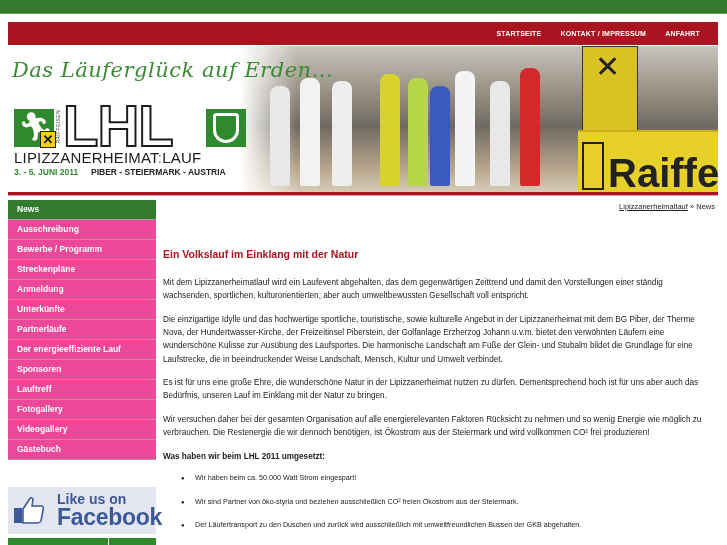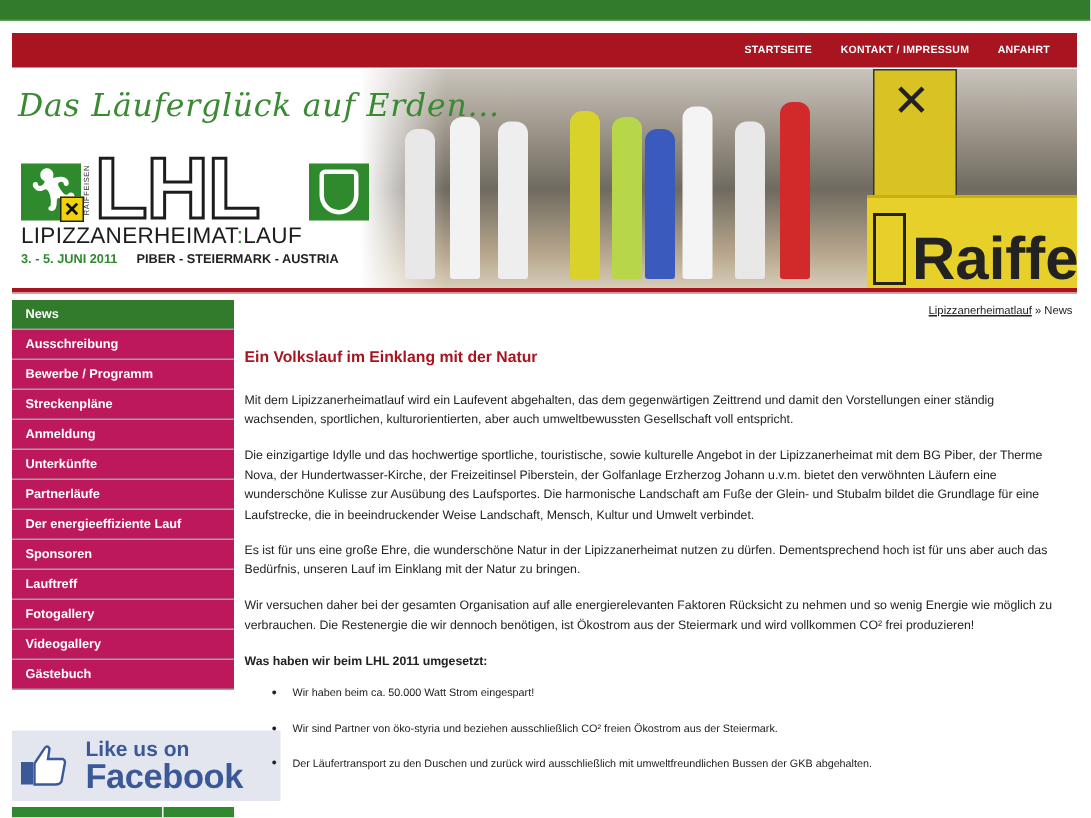--- a/index.html
+++ b/index.html
@@ -35,33 +35,33 @@
     .logo-box-right .horse { position: absolute; left: 7px; top: 4px; width: 26px; height: 30px; border: 3px solid #fff; border-radius: 4px 4px 14px 14px; }
     .logo-title { position: absolute; left: 6px; top: 103px; font-size: 15px; color: #1c1c1c; letter-spacing: 0.2px; }
     .logo-title .accent { color: #3a8a34; }
     .logo-date { position: absolute; left: 6px; top: 121px; font-size: 8.5px; font-weight: bold; color: #2f8a2d; }
     .logo-place { position: absolute; left: 83px; top: 121px; font-size: 8.5px; font-weight: bold; color: #222; }
 
     .header-rule { position: absolute; left: 8px; top: 192px; width: 710px; height: 4px; border-top: 3px solid #a8141f; border-bottom: 1px solid #d7a0a4; }
 
     .sidebar { position: absolute; left: 8px; top: 200px; width: 148px; }
     .sidebar ul { list-style: none; }
-    .sidebar li { height: 20px; background: #be185d; border-bottom: 1px solid #a0a0a0; color: #ffffff; font-size: 8.5px; font-weight: bold; padding-left: 9px; line-height: 19px; cursor: pointer; }
+    .sidebar li { height: 20px; background: #ec4899; border-bottom: 1px solid #a0a0a0; color: #ffffff; font-size: 8.5px; font-weight: bold; padding-left: 9px; line-height: 19px; cursor: pointer; }
     .sidebar li.active { background: #327a2c; }
-    .fb-box { position: absolute; left: 8px; top: 487px; width: 179px; height: 47px; background: #e3e6ef; }
+    .fb-box { position: absolute; left: 8px; top: 487px; width: 148px; height: 47px; background: #e3e6ef; }
     .fb-thumb { position: absolute; left: 5px; top: 8px; width: 32px; height: 30px; }
     .fb-line1 { position: absolute; left: 49px; top: 4px; font-size: 14px; font-weight: bold; color: #3b5998; }
     .fb-line2 { position: absolute; left: 49px; top: 17px; font-size: 23px; font-weight: bold; color: #3b5998; letter-spacing: -0.3px; }
     .lipi-box { position: absolute; left: 8px; top: 538px; width: 148px; height: 7px; background: #2f8a2d; }
     .lipi-box::after { content: ""; position: absolute; left: 100px; top: 0; width: 1px; height: 7px; background: #fff; }
 
     .breadcrumb { position: absolute; right: 12px; top: 202px; font-size: 7.5px; color: #222; }
     .breadcrumb a { color: #222; text-decoration: underline; padding-left: 19px; }
 
-    .content { position: absolute; left: 163px; top: 232px; width: 540px; }
+    .content { position: absolute; left: 163px; top: 248px; width: 540px; }
     .content h1 { font-size: 10.5px; color: #a8141f; font-weight: bold; margin-bottom: 16px; }
     .content p { font-size: 8.2px; line-height: 13.2px; color: #222; margin-bottom: 10.5px; }
     .content p.strong { font-weight: bold; margin-bottom: 10px; }
     .content ul { list-style: none; padding-left: 18px; }
     .content ul li { font-size: 7.2px; color: #222; margin-bottom: 13.5px; position: relative; padding-left: 14px; line-height: 10px; }
     .content ul li::before { content: "●"; position: absolute; left: 0; top: 0; font-size: 6px; }
   </style>
 </head>
 <body>
 

